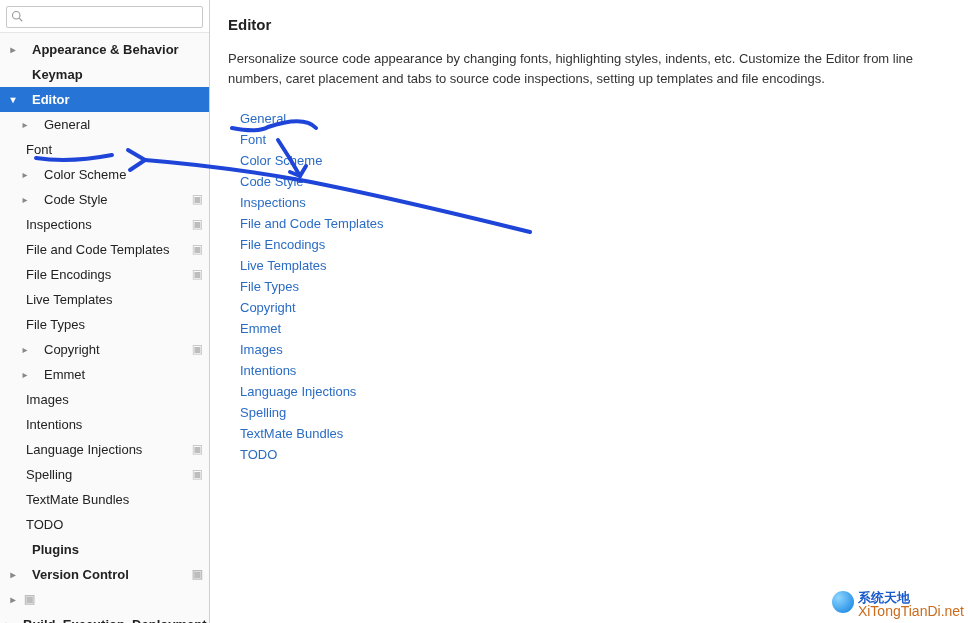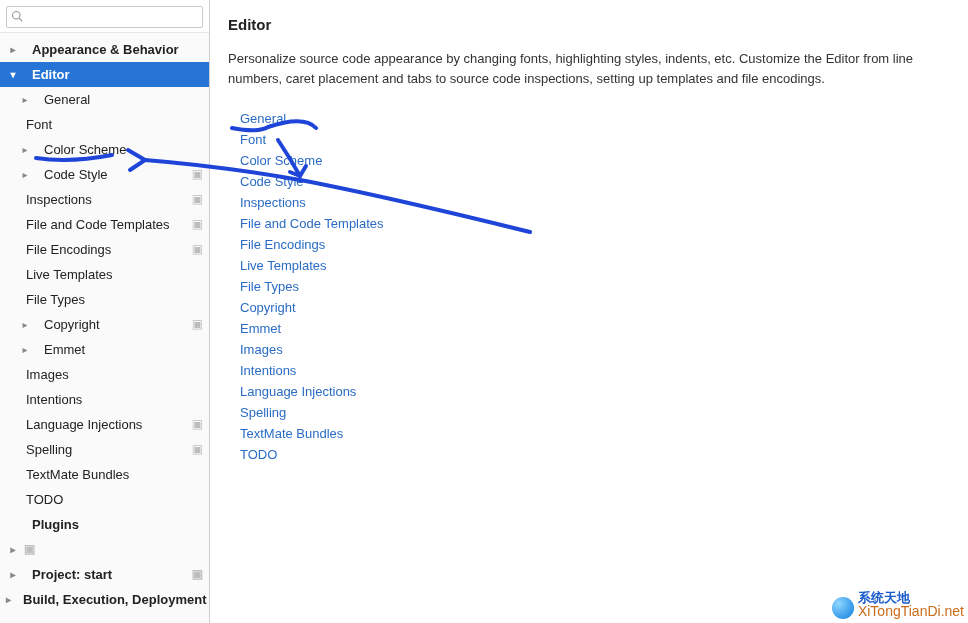--- a/index.html
+++ b/index.html
@@ -88,21 +88,21 @@
     cursor: pointer;
   }
   .annotation-svg {
     position: absolute; top: 0; left: 0;
     width: 968px; height: 623px;
     pointer-events: none;
   }
   .watermark {
     position: absolute;
     right: 4px; bottom: 4px;
-    display: flex; align-items: flex-end;
+    display: flex; align-items: flex-start;
     font-size: 11px;
   }
   .watermark .globe {
     width: 22px; height: 22px;
     background: radial-gradient(circle at 30% 30%, #8fd6ff, #0a7de0);
     border-radius: 50%;
     margin-right: 4px;
     position: relative;
   }
   .watermark .txt { line-height: 1.05; }
@@ -123,20 +123,24 @@
             </svg>
         </span>
         <input type="text" placeholder="" style="">
       </div>
     </div>
     <div class="tree" id="tree">
         <div class="tree-item lvl0">
           <span class="arrow">▸</span>
           <span class="label">Appearance &amp; Behavior</span>
         </div>
+        <div class="tree-item lvl0">
+          <span class="arrow blank">▸</span>
+          <span class="label">Keymap</span>
+        </div>
         <div class="tree-item lvl0 selected">
           <span class="arrow">▾</span>
           <span class="label">Editor</span>
         </div>
         <div class="tree-item lvl1">
           <span class="arrow">▸</span>
           <span class="label">General</span>
         </div>
         <div class="tree-item lvl1 noarrow">
           <span class="label">Font</span>
@@ -196,25 +200,25 @@
         </div>
         <div class="tree-item lvl1 noarrow">
           <span class="label">TODO</span>
         </div>
         <div class="tree-item lvl0">
           <span class="arrow blank">▸</span>
           <span class="label">Plugins</span>
         </div>
         <div class="tree-item lvl0">
           <span class="arrow">▸</span>
-          <span class="badge">▣</span>
-        </div>
-        <div class="tree-item lvl0">
-          <span class="arrow">▸</span>
-          <span class="label">Project: start</span>
+          <span class="label">Version Control</span>
+          <span class="badge">▣</span>
+        </div>
+        <div class="tree-item lvl0">
+          <span class="arrow">▸</span>
           <span class="badge">▣</span>
         </div>
         <div class="tree-item lvl0">
           <span class="arrow">▸</span>
           <span class="label">Build, Execution, Deployment</span>
         </div>
       </div>
   </div>
   <div class="main">
     <div class="page-title">Editor</div>

